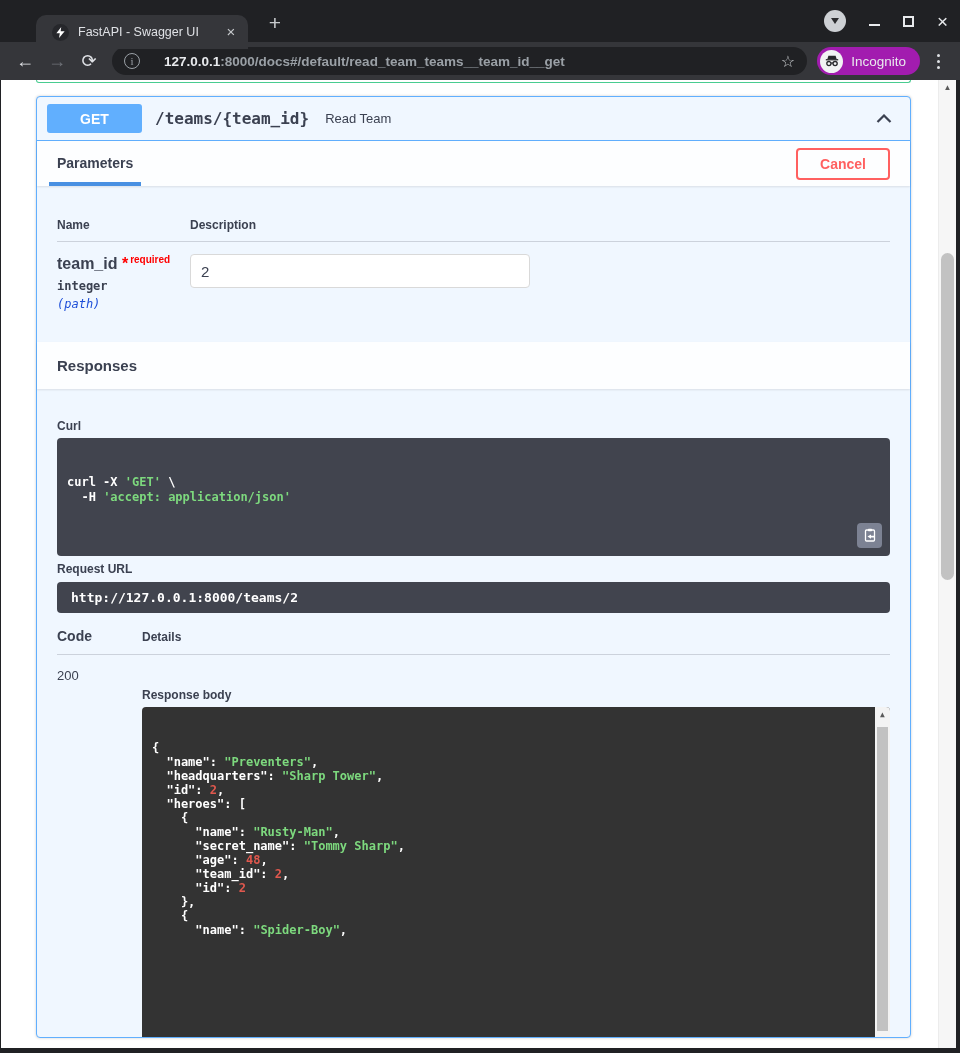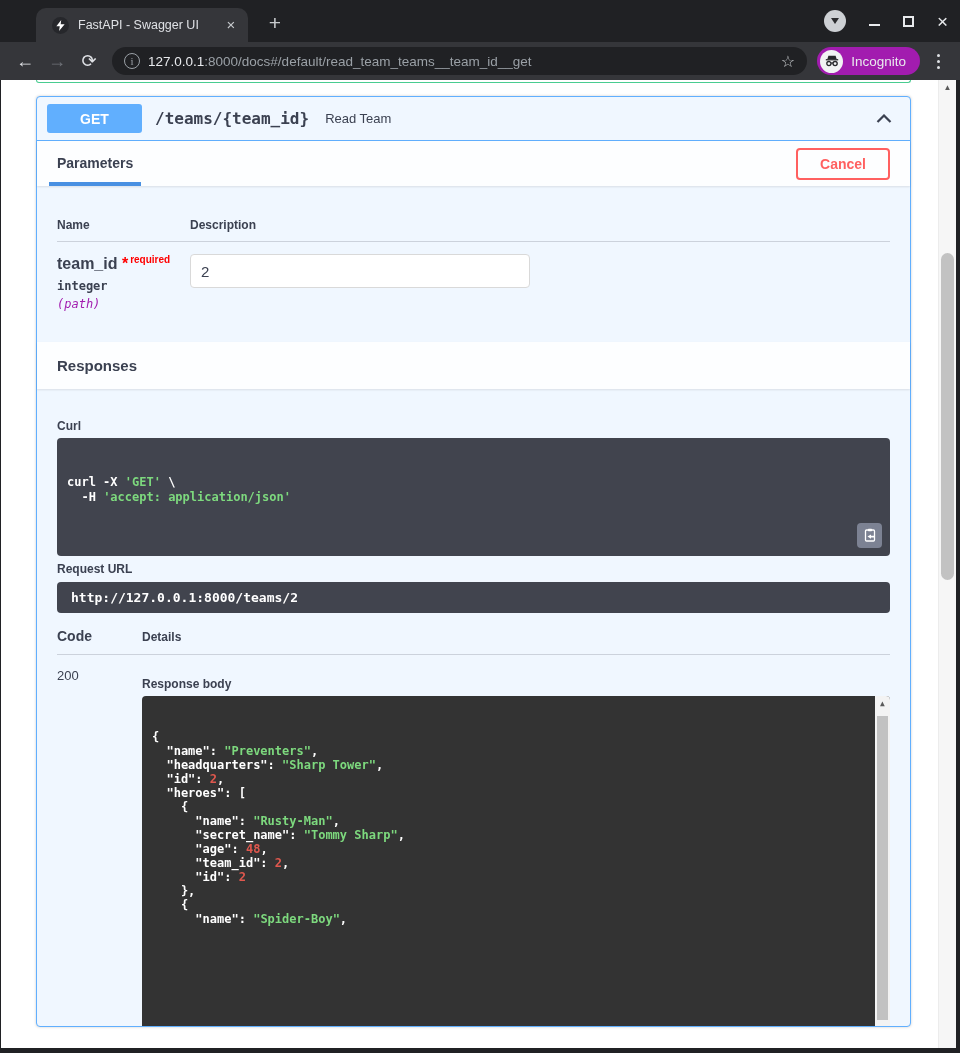--- a/index.html
+++ b/index.html
@@ -2,21 +2,21 @@
 <html><head>
 <meta charset="utf-8">
 <style>
   * { margin:0; padding:0; box-sizing:border-box; }
   html,body { width:960px; height:1053px; overflow:hidden; }
   body { font-family:"Liberation Sans",sans-serif; background:#202124; }
   .window { position:relative; width:960px; height:1053px; background:#202124; }
 
   
   .tabstrip { position:relative; height:42px; background:#202124; }
-  .tab { position:absolute; left:36px; top:8px; width:212px; height:34px; background:#35363a;
+  .tab { position:absolute; left:36px; top:15px; width:212px; height:34px; background:#35363a;
          border-radius:10px 10px 0 0; display:flex; align-items:center; padding:0 8px 0 16px; gap:9px; }
   .favicon { width:17px; height:17px; border-radius:50%; background:#26272b; display:flex;
              align-items:center; justify-content:center; flex:none; }
   .tab-title { color:#dfe1e5; font-size:12.5px; white-space:nowrap; overflow:hidden; flex:1; }
   .tab-close { color:#c7cacd; font-size:15px; width:18px; height:18px; line-height:17px; text-align:center; border-radius:50%; }
   .newtab { position:absolute; left:262px; top:11px; color:#c7cacd; font-size:21px; font-weight:400; width:26px; text-align:center; }
   .win-controls { position:absolute; right:12px; top:0; height:42px; display:flex; align-items:center; gap:23px; }
   .wc-circle { width:22px; height:22px; border-radius:50%; background:#cdd0d4; display:flex; align-items:center; justify-content:center; }
   .wc-caret { width:0; height:0; border-left:4px solid transparent; border-right:4px solid transparent; border-top:6px solid #2a2b2e; }
   .wc-min { width:11px; height:2px; background:#e8eaed; margin-top:8px; }
@@ -25,21 +25,21 @@
 
   .toolbar { height:38px; background:#35363a; display:flex; align-items:center; padding:0 10px; gap:2px; }
   .nav-icon { width:30px; height:30px; display:flex; align-items:center; justify-content:center;
               font-size:18px; color:#dfe1e5; border-radius:50%; flex:none; }
   .nav-icon.disabled { color:#707379; }
   .urlbar { flex:1; height:28px; background:#202124; border-radius:14px; display:flex; align-items:center;
             padding:0 12px; margin:0 8px 0 6px; min-width:0; }
   .url-info { width:16px; height:16px; border:1.2px solid #9aa0a6; border-radius:50%; color:#9aa0a6;
               font-size:11px; display:flex; align-items:center; justify-content:center; flex:none;
               font-family:"Liberation Serif",serif; }
-  .url-text { font-size:13.5px; margin-left:8px; white-space:nowrap; overflow:hidden; flex:1; }
+  .url-text { font-size:13.5px; margin-left:24px; white-space:nowrap; overflow:hidden; flex:1;font-weight:bold; }
   .url-host { color:#e8eaed; }
   .url-rest { color:#9aa0a6; }
   .url-star { color:#c7cacd; font-size:16px; margin-left:8px; flex:none; }
   .incognito-chip { height:28px; background:#a21caf; border-radius:14px; display:flex; align-items:center;
                     gap:8px; padding:0 14px 0 3px; flex:none; }
   .incog-circle { width:23px; height:23px; border-radius:50%; background:#f1f3f4; display:flex;
                   align-items:center; justify-content:center; }
   .incog-label { color:#e8eaed; font-size:13.5px; }
   .kebab { width:24px; height:28px; display:flex; flex-direction:column; align-items:center;
            justify-content:center; gap:3px; margin-left:4px; }
@@ -74,21 +74,21 @@
 
   .params { padding:0 20px 31px; }
   .table-head { display:flex; padding:32px 0 9px; border-bottom:1px solid rgba(59,65,81,.2); }
   .th { font-size:12px; font-weight:700; color:#3b4151; }
   .col-name { width:133px; flex:none; }
   .param-row { display:flex; padding-top:12px; }
   .p-name { font-size:16px; font-weight:700; color:#3b4151; }
   .p-star { color:#f00; }
   .p-req { color:#f00; font-size:10px; vertical-align:super; margin-left:2px; }
   .p-type { font-family:"DejaVu Sans Mono",monospace; font-size:12px; font-weight:700; margin-top:6px; }
-  .p-loc { font-family:"DejaVu Sans Mono",monospace; font-size:12px; font-style:italic; color:#a21caf; margin-top:4px; }
+  .p-loc { font-family:"DejaVu Sans Mono",monospace; font-size:12px; font-style:italic; color:#1d4ed8; margin-top:4px; }
   .param-input { width:340px; height:34px; border:1px solid #d9d9d9; border-radius:4px; background:#fff;
                  padding:0 10px; font-size:15px; color:#3b4151; font-family:inherit; }
   .exec-row { display:flex; margin:61px 8px 0; }
   .btn-execute { flex:1; height:31px; background:#4990e2; color:#fff; font-weight:700; font-size:14px;
                  border:none; border-radius:4px 0 0 4px; font-family:inherit; }
   .btn-clear { flex:1; height:31px; background:#fff; color:#3b4151; font-weight:700; font-size:14px;
                border:2px solid #66696e; border-radius:0 4px 4px 0; font-family:inherit; }
 
   .responses { padding:30px 20px 0; }
   .lbl { font-size:12px; font-weight:700; color:#3b4151; line-height:14px; }
@@ -99,21 +99,21 @@
               border-radius:4px; display:flex; align-items:center; justify-content:center; }
   .req-url-block { margin-top:6px; background:#41444e; border-radius:4px; padding:8px 14px;
                    font-family:"DejaVu Sans Mono",monospace; font-size:13px; font-weight:700; color:#fff; line-height:15px; }
   .mt6 { margin-top:6px; } .mt12 { margin-top:12px; }
   .resp-table-head { display:flex; align-items:flex-end; padding:15px 0 10px; border-bottom:1px solid rgba(59,65,81,.2); }
   .col-code { width:85px; flex:none; }
   .code-head { font-size:14px; font-weight:700; color:#3b4151; }
   .resp-row { display:flex; padding-top:13px; }
   .code-val { font-size:13px; color:#3b4151; line-height:15px; }
   .details-col { flex:1; min-width:0; }
-  .resp-body-label { margin-top:9px; }
+  .resp-body-label { margin-top:20px; }
   .body-block { position:relative; margin-top:5px; background:#333; border-radius:4px 4px 0 0; padding:6px 10px;
                 font-family:"DejaVu Sans Mono",monospace; font-size:12px; font-weight:700; line-height:14px;
                 color:#fff; white-space:pre; height:330px; overflow:hidden; }
   .inner-sb { position:absolute; top:0; right:0; bottom:0; width:15px; background:#f3f3f3; }
   .inner-sb .sb-arrow { width:15px; top:1px; }
   .inner-thumb { position:absolute; top:20px; bottom:6px; left:2px; right:2px; background:#c2c2c2; }
 
   .tok-p { color:#ffffff; }
   .tok-s { color:#7dd97e; }
   .tok-n { color:#e0584e; }

